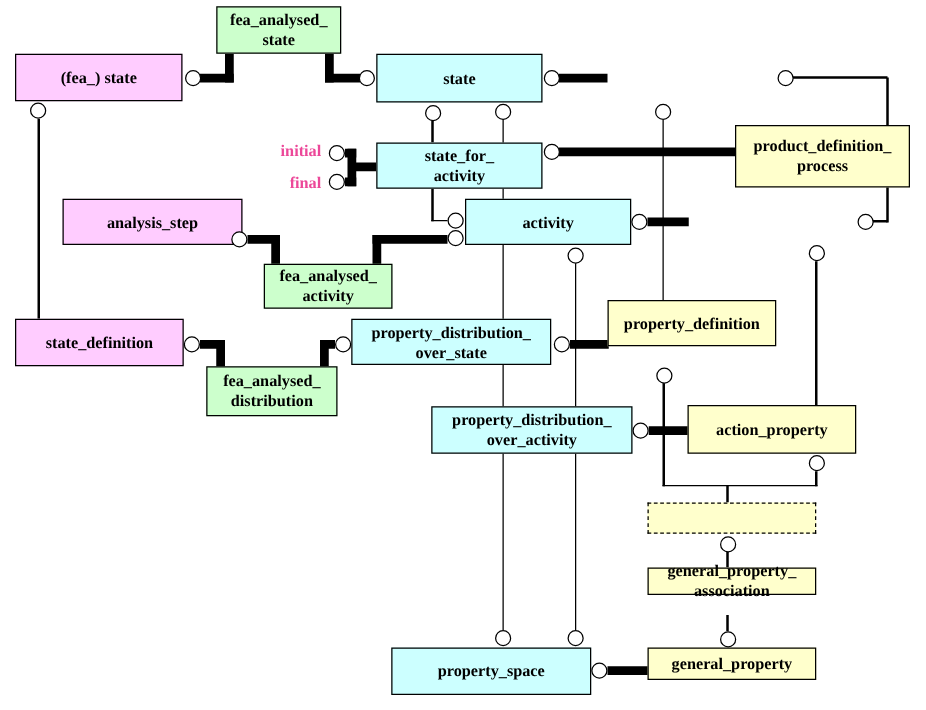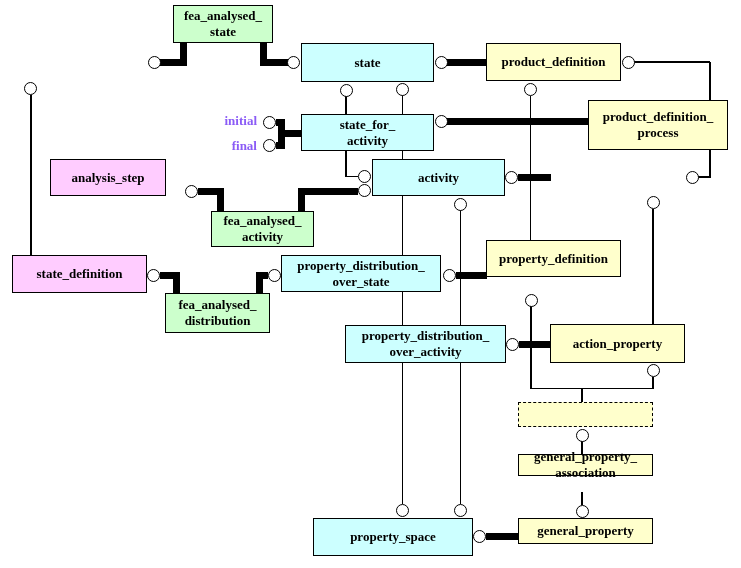--- a/index.html
+++ b/index.html
@@ -21,21 +21,21 @@
   .dashed { border:1px dashed var(--line,#000); }
   .tl { position:absolute; background:var(--line,#000); z-index:1; }   
   .Tl { position:absolute; background:var(--line,#000); z-index:2; }   
   .circ {
     position:absolute; box-sizing:border-box; width:13px; height:13px;
     border:1.5px solid var(--line,#000); border-radius:50%;
     background:#ffffff; z-index:4;
   }
   .lbl {
     position:absolute; font-weight:bold; font-size:13px; line-height:14px;
-    text-align:right; color:#8b5cf6; z-index:3;
+    text-align:right; color:#ec4899; z-index:3;
   }
 </style>
 </head>
 <body>
 
 <div class="canvas">
 
   <div class="tl" style="left:30.25px;top:94.5px;width:1.5px;height:160.5px"></div>
   <div class="tl" style="left:345.25px;top:96px;width:1.5px;height:18px"></div>
   <div class="tl" style="left:401.75px;top:95px;width:1.5px;height:409px"></div>
@@ -72,27 +72,27 @@
   <div class="Tl" style="left:159.5px;top:271.5px;width:17px;height:7px"></div>
   <div class="Tl" style="left:172.5px;top:271.5px;width:7px;height:22px"></div>
   <div class="Tl" style="left:255.5px;top:271.5px;width:7px;height:22px"></div>
   <div class="Tl" style="left:255.5px;top:271.5px;width:12.5px;height:7px"></div>
   <div class="Tl" style="left:455.5px;top:271.5px;width:31px;height:7px"></div>
   <div class="Tl" style="left:518.5px;top:340.5px;width:32px;height:7px"></div>
   <div class="Tl" style="left:485.5px;top:533px;width:33px;height:7px"></div>
 
   <div class="box green" style="left:173px;top:5px;width:100px;height:38px">fea_analysed_
 state</div>
+  <div class="box pink" style="left:12px;top:43px;width:134px;height:38px">(fea_) state</div>
   <div class="box cyan" style="left:301px;top:43px;width:133px;height:39px">state</div>
-  <div class="box yellow" style="left:486px;top:43px;width:135px;height:38px">product_definition</div>
   <div class="box yellow" style="left:588px;top:100px;width:140px;height:50px">product_definition_
 process</div>
   <div class="box cyan" style="left:301px;top:114px;width:133px;height:37px">state_for_
 activity</div>
-  <div class="box pink" style="left:50px;top:159px;width:116px;height:37px">analysis_step</div>
+  <div class="box pink" style="left:50px;top:159px;width:144px;height:37px">analysis_step</div>
   <div class="box cyan" style="left:372px;top:159px;width:133px;height:37px">activity</div>
   <div class="box green" style="left:211px;top:211px;width:103px;height:36px">fea_analysed_
 activity</div>
   <div class="box pink" style="left:12px;top:255px;width:135px;height:38px">state_definition</div>
   <div class="box cyan" style="left:281px;top:255px;width:160px;height:37px">property_distribution_
 over_state</div>
   <div class="box yellow" style="left:486px;top:240px;width:135px;height:37px">property_definition</div>
   <div class="box green" style="left:165px;top:293px;width:105px;height:40px">fea_analysed_
 distribution</div>
   <div class="box cyan" style="left:345px;top:325px;width:161px;height:38px">property_distribution_

